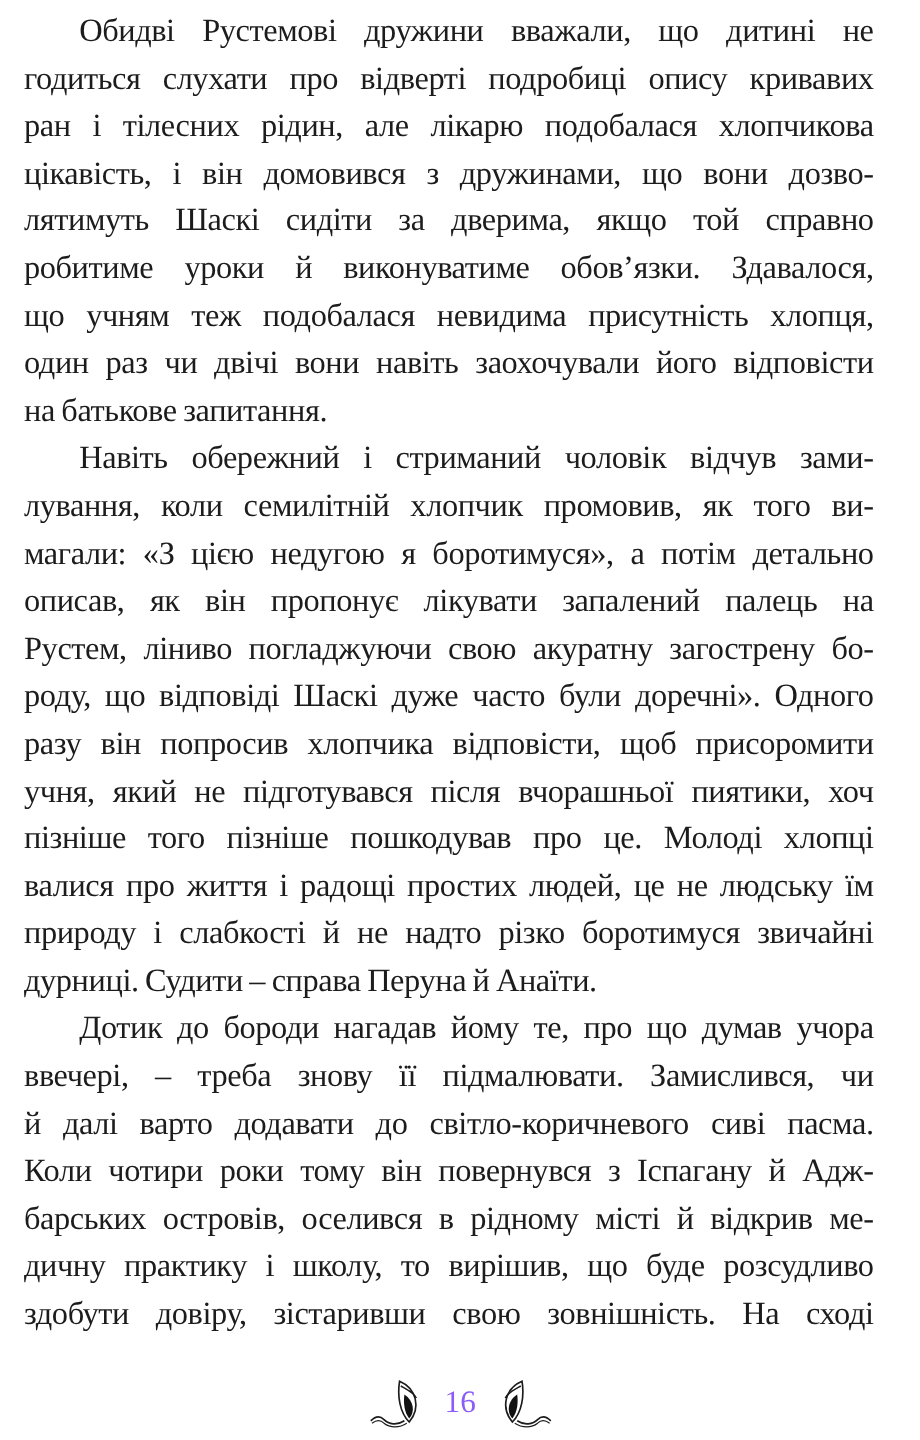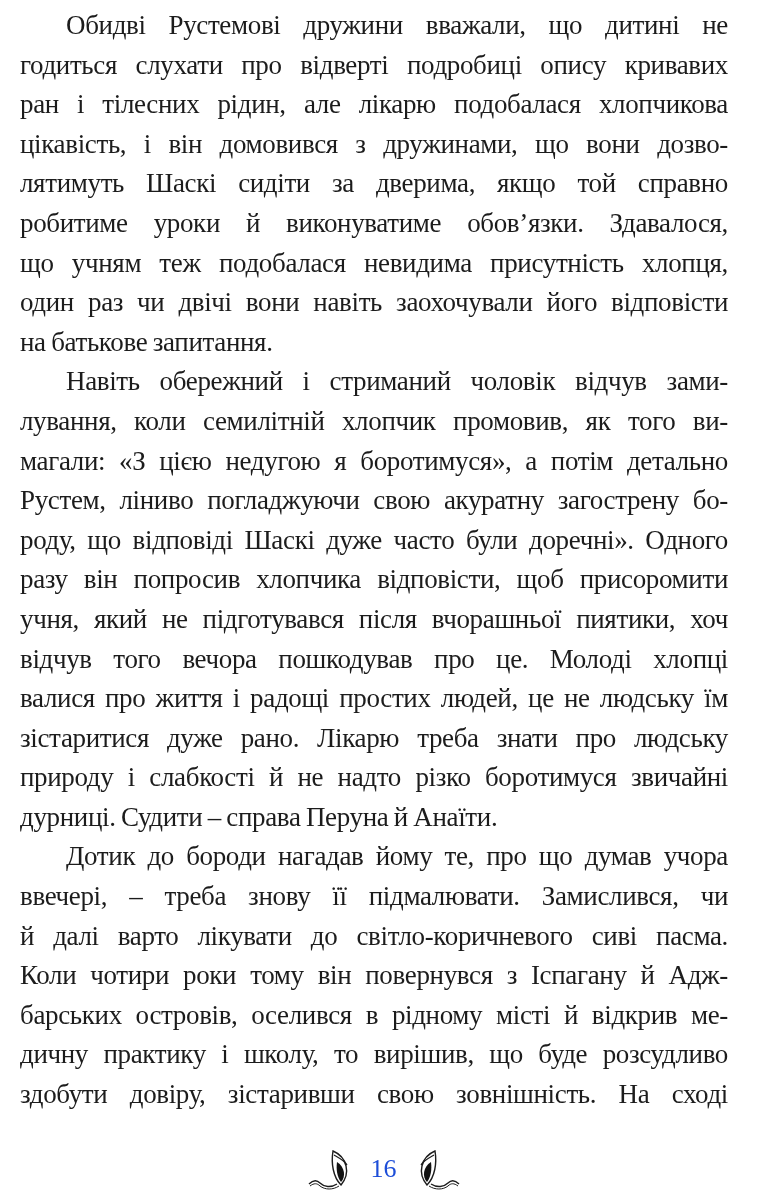--- a/index.html
+++ b/index.html
@@ -51,21 +51,21 @@
     }
     .ornament {
       width: 50px;
       height: 44px;
       display: block;
     }
     .page-number {
       font-size: 26px;
       line-height: 44px;
       padding: 0 6px;
-      color: #1d4ed8;
+      color: #8b5cf6;
       font-family: "Liberation Serif", "DejaVu Serif", serif;
     }
   </style>
 </head>
 <body>
 
 <div class="page-text">
 
   <div>
     <span class="line indent">Обидві Рустемові дружини вважали, що дитині не</span>
@@ -76,35 +76,35 @@
     <span class="line">робитиме уроки й виконуватиме обов’язки. Здавалося,</span>
     <span class="line">що учням теж подобалася невидима присутність хлопця,</span>
     <span class="line">один раз чи двічі вони навіть заохочували його відповісти</span>
     <span class="line last">на батькове запитання.</span>
   </div>
 
   <div>
     <span class="line indent">Навіть обережний і стриманий чоловік відчув зами-</span>
     <span class="line">лування, коли семилітній хлопчик промовив, як того ви-</span>
     <span class="line">магали: «З цією недугою я боротимуся», а потім детально</span>
+    <span class="line">описав, як він пропонує лікувати запалений палець на</span>
     <span class="line">Рустем, ліниво погладжуючи свою акуратну загострену бо-</span>
     <span class="line">роду, що відповіді Шаскі дуже часто були доречні». Одного</span>
     <span class="line">разу він попросив хлопчика відповісти, щоб присоромити</span>
     <span class="line">учня, який не підготувався після вчорашньої пиятики, хоч</span>
-    <span class="line">відчув того вечора пошкодував про це. Молоді хлопці</span>
+    <span class="line">пізніше того пізніше пошкодував про це. Молоді хлопці</span>
     <span class="line">валися про життя і радощі простих людей, це не людську їм</span>
-    <span class="line">зістаритися дуже рано. Лікарю треба знати про людську</span>
     <span class="line">природу і слабкості й не надто різко боротимуся звичайні</span>
     <span class="line last">дурниці. Судити – справа Перуна й Анаїти.</span>
   </div>
 
   <div>
     <span class="line indent">Дотик до бороди нагадав йому те, про що думав учора</span>
     <span class="line">ввечері, – треба знову її підмалювати. Замислився, чи</span>
-    <span class="line">й далі варто лікувати до світло-коричневого сиві пасма.</span>
+    <span class="line">й далі варто додавати до світло-коричневого сиві пасма.</span>
     <span class="line">Коли чотири роки тому він повернувся з Іспагану й Адж-</span>
     <span class="line">барських островів, оселився в рідному місті й відкрив ме-</span>
     <span class="line">дичну практику і школу, то вирішив, що буде розсудливо</span>
     <span class="line">здобути довіру, зістаривши свою зовнішність. На сході</span>
   </div>
 </div>
 
 <div class="footer">
   <svg class="ornament" viewBox="0 0 50 44">
 

